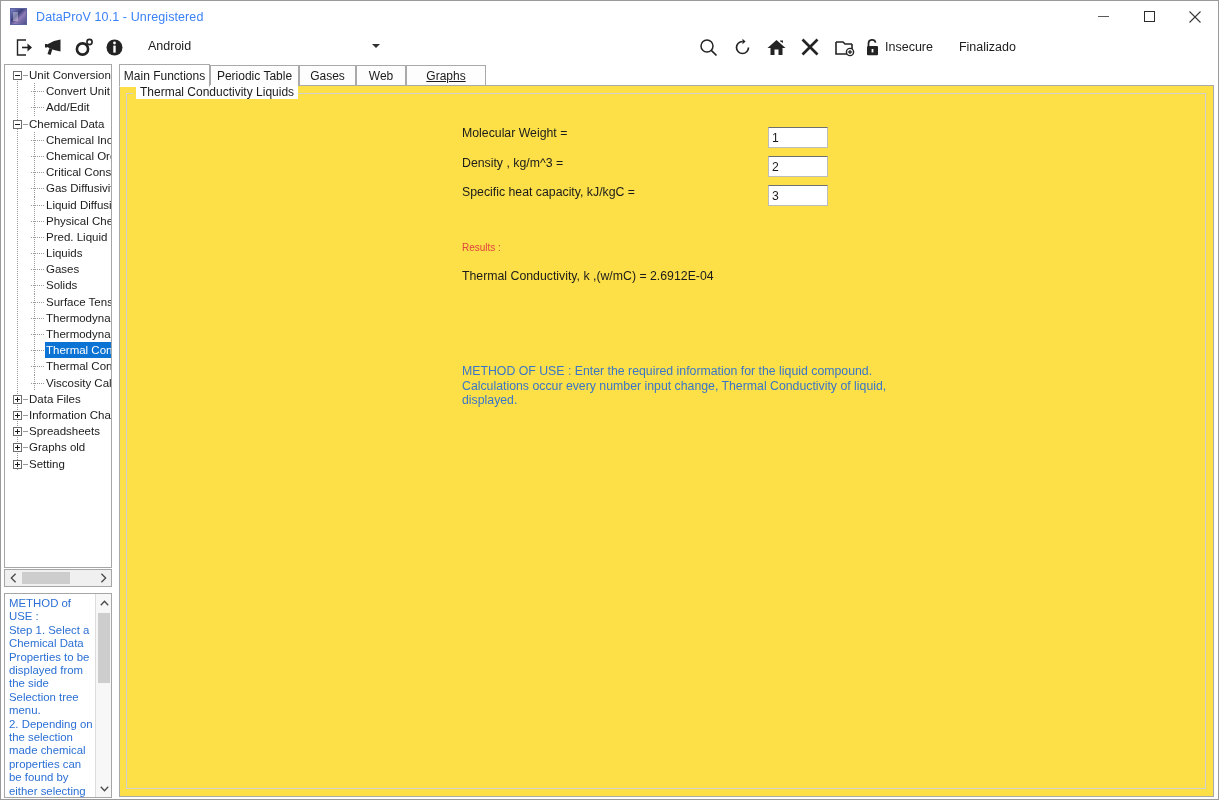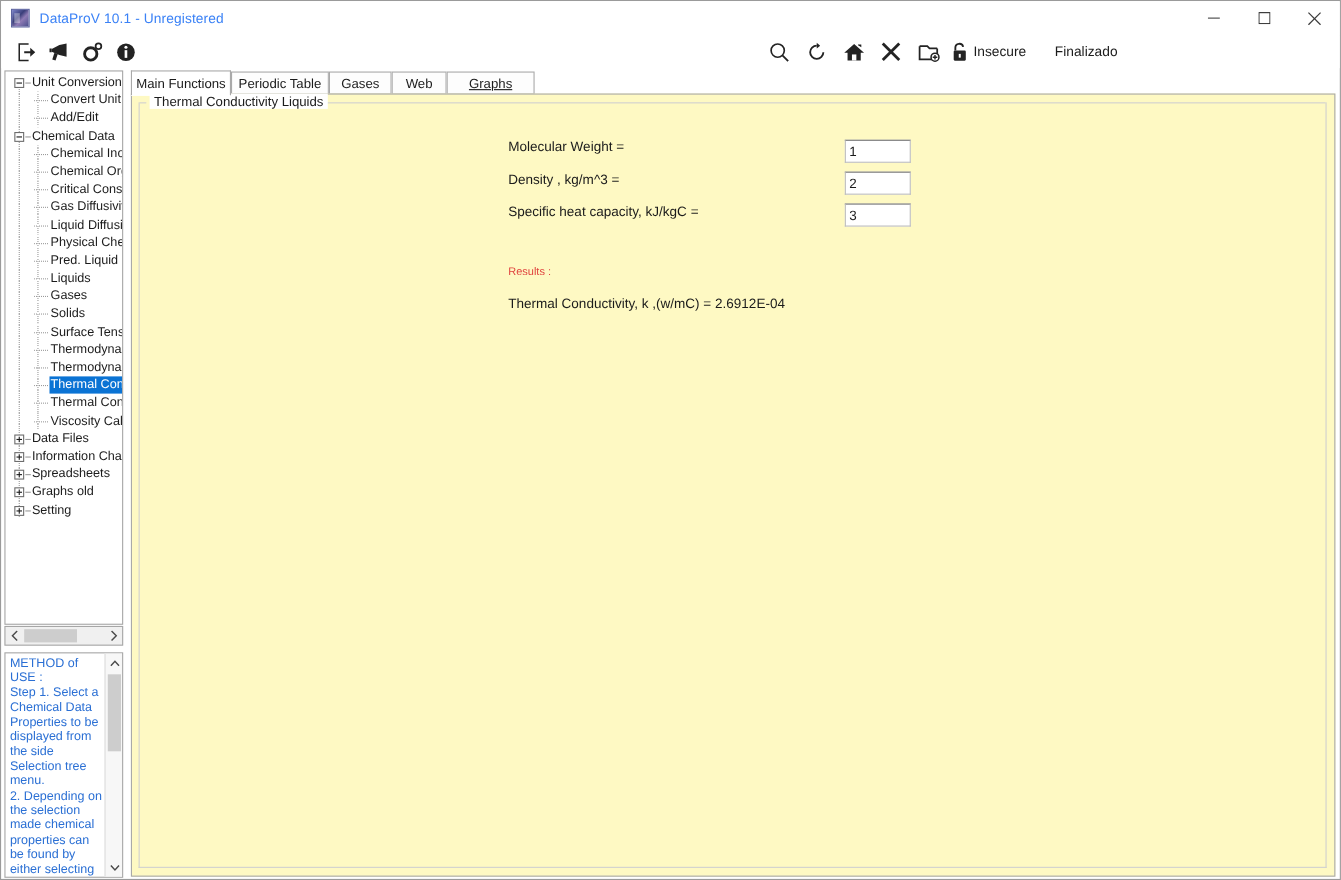--- a/index.html
+++ b/index.html
@@ -278,21 +278,21 @@
     background: #ffffff;
     border-bottom: 1px solid #ffffff;
     z-index: 3;
   }
 
   
   .content {
     position:absolute;
     left: 118px; top: 84px;
     width: 1095px; height: 712px;
-    background: #fef9c3;
+    background: #fde047;
     border: 1px solid #a9a9a9;
     box-sizing: border-box;
   }
 
   .groupbox {
     position:absolute;
     left: 6px; top: 7px;
     width: 1080px; height: 696px;
     border: 1px solid #d0d0d0;
     border-top: none;
@@ -405,20 +405,24 @@
     </div>
     <div class="tb-icon">
       <svg width="19" height="19" viewBox="0 0 19 19">
         <circle cx="9.5" cy="9.5" r="8" fill="#232323"></circle>
         <circle cx="9.5" cy="5" r="1.4" fill="#fff"></circle>
         <rect x="8.3" y="7.6" width="2.4" height="7" fill="#fff"></rect>
       </svg>
     </div>
   </div>
 
+  <div class="combo">
+    <span class="combo-text">Android</span>
+    <span class="combo-arrow"></span>
+  </div>
 
 
   <div class="tb-right">
     <div class="tb-icon">
       <svg width="19" height="19" viewBox="0 0 19 19">
         <circle cx="8" cy="8" r="6" fill="none" stroke="#232323" stroke-width="1.5"></circle>
         <line x1="12.3" y1="12.3" x2="17.5" y2="17.5" stroke="#232323" stroke-width="1.7"></line>
       </svg>
     </div>
     <div class="tb-icon">
@@ -642,16 +646,17 @@
       <div class="form-label" style="left:335px; top:63px;">Density , kg/m^3 =</div>
       <div class="form-label" style="left:335px; top:92px;">Specific heat capacity, kJ/kgC =</div>
 
       <input class="form-input" style="left: 641px; top: 34px;" value="1">
       <input class="form-input" style="left: 641px; top: 63px;" value="2">
       <input class="form-input" style="left: 641px; top: 92px;" value="3">
 
       <div class="results-title" style="left:335px; top:149px;">Results :</div>
       <div class="results-line" style="left:335px; top:176px;">Thermal Conductivity, k ,(w/mC) =  2.6912E-04</div>
 
+      <div class="method-text" style="left:335px; top:271px;">METHOD OF USE : Enter the required information for the liquid compound. Calculations occur every number input change, Thermal Conductivity of liquid, displayed.</div>
     </div>
   </div>
 
 </div>
 
 </body></html>

